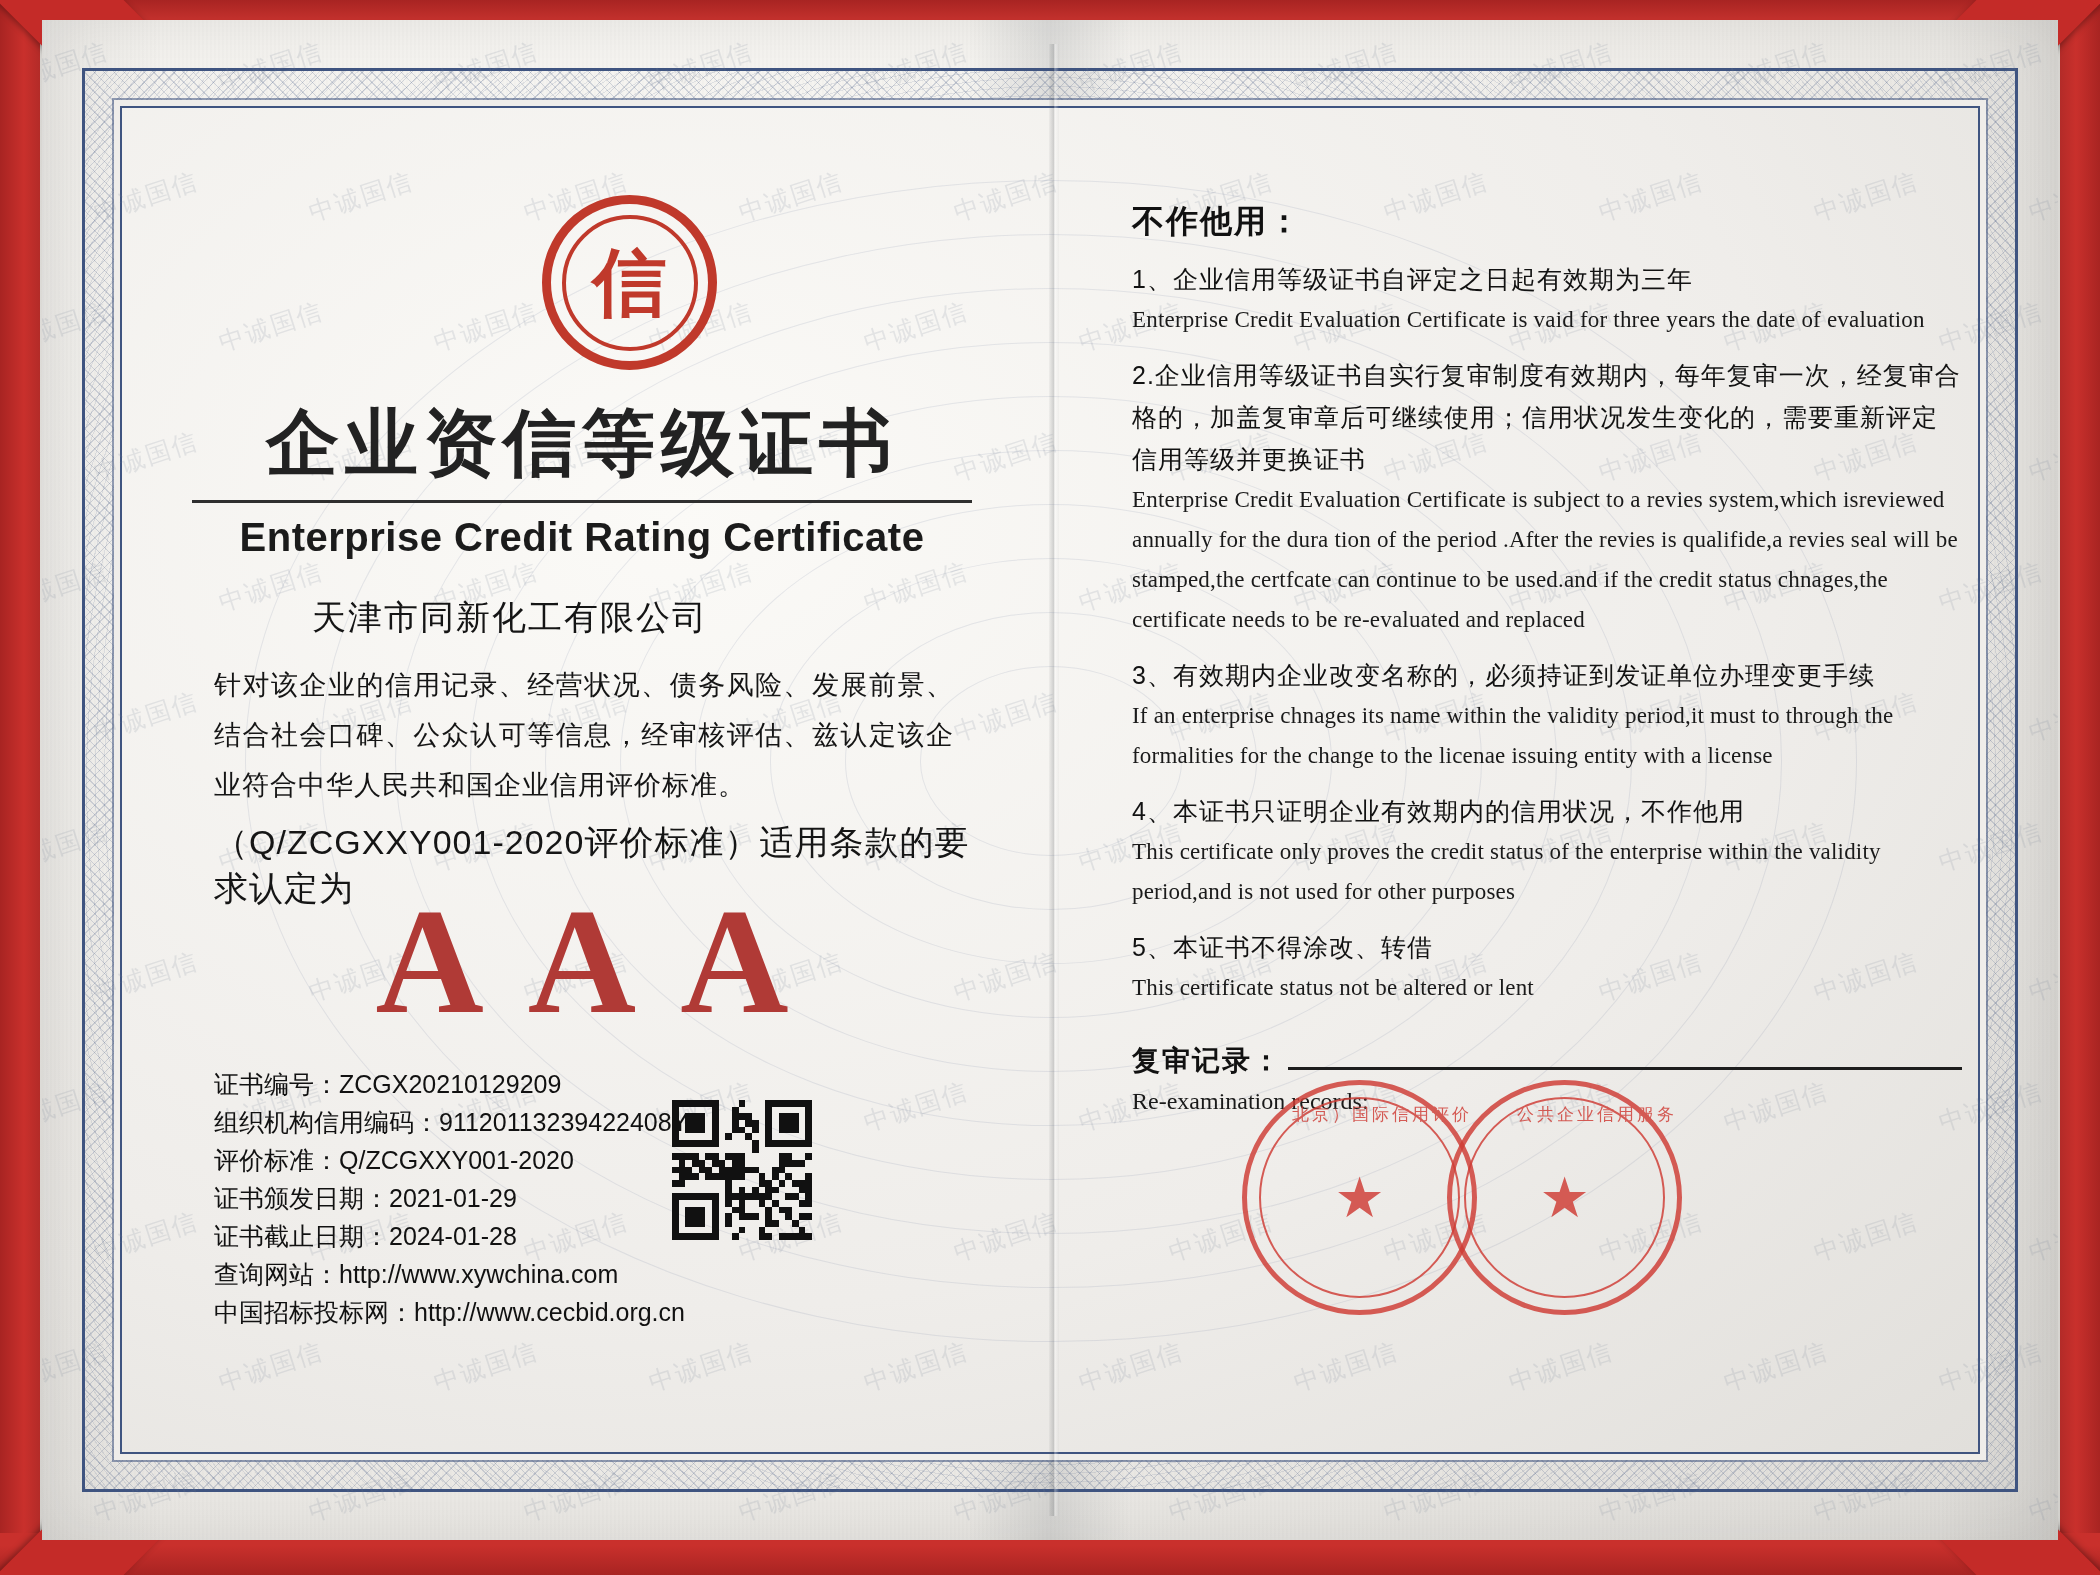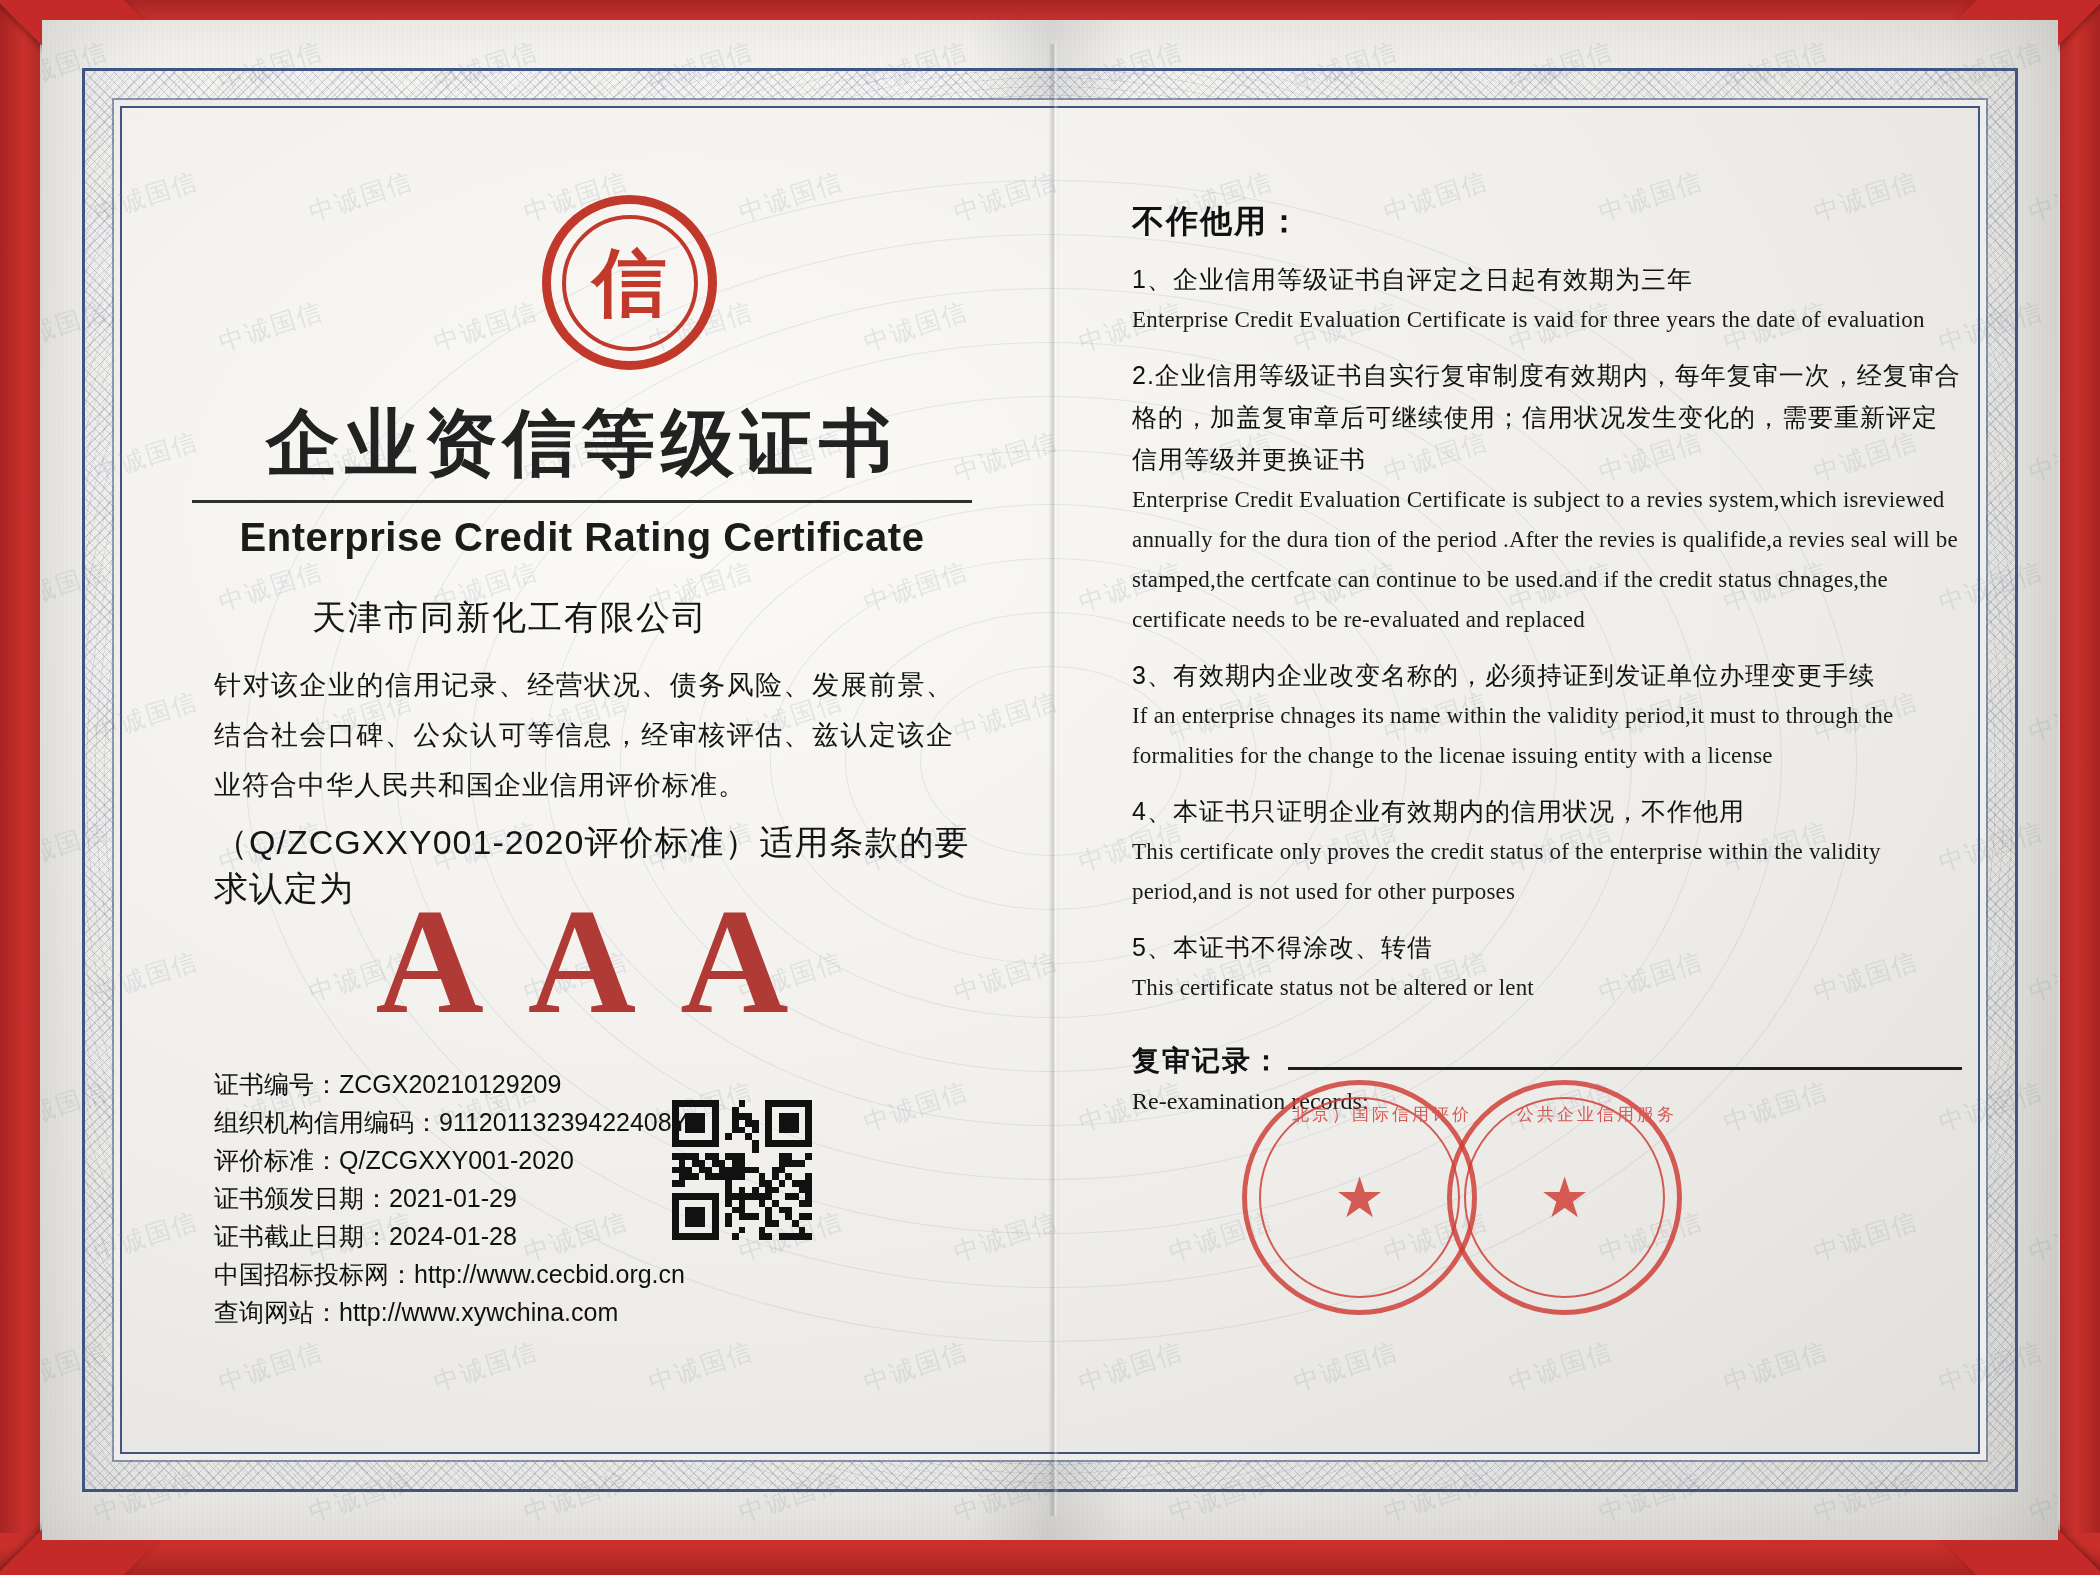--- a/index.html
+++ b/index.html
@@ -275,22 +275,22 @@
       <div class="std-line">（Q/ZCGXXY001-2020评价标准）适用条款的要求认定为</div>
 
       <div class="grade">AAA</div>
 
       <div class="meta">
         <div class="k">证书编号：ZCGX20210129209</div>
         <div class="k">组织机构信用编码：91120113239422408Y</div>
         <div class="k">评价标准：Q/ZCGXXY001-2020</div>
         <div class="k">证书颁发日期：2021-01-29</div>
         <div class="k">证书截止日期：2024-01-28</div>
+        <div class="k">查询网站：http://www.xywchina.com</div>
         <div class="k">中国招标投标网：http://www.cecbid.org.cn</div>
-        <div class="k">查询网站：http://www.xywchina.com</div>
       </div>
 
       <div class="qr" id="qr">
           <div class="cell" style="left: 66.6667px; top: 0px; width: 6.66667px; height: 6.66667px;"></div>
           <div class="cell" style="left: 60px; top: 6.66667px; width: 6.66667px; height: 6.66667px;"></div>
           <div class="cell" style="left: 60px; top: 13.3333px; width: 6.66667px; height: 6.66667px;"></div>
           <div class="cell" style="left: 66.6667px; top: 13.3333px; width: 6.66667px; height: 6.66667px;"></div>
           <div class="cell" style="left: 73.3333px; top: 13.3333px; width: 6.66667px; height: 6.66667px;"></div>
           <div class="cell" style="left: 60px; top: 20px; width: 6.66667px; height: 6.66667px;"></div>
           <div class="cell" style="left: 73.3333px; top: 20px; width: 6.66667px; height: 6.66667px;"></div>

